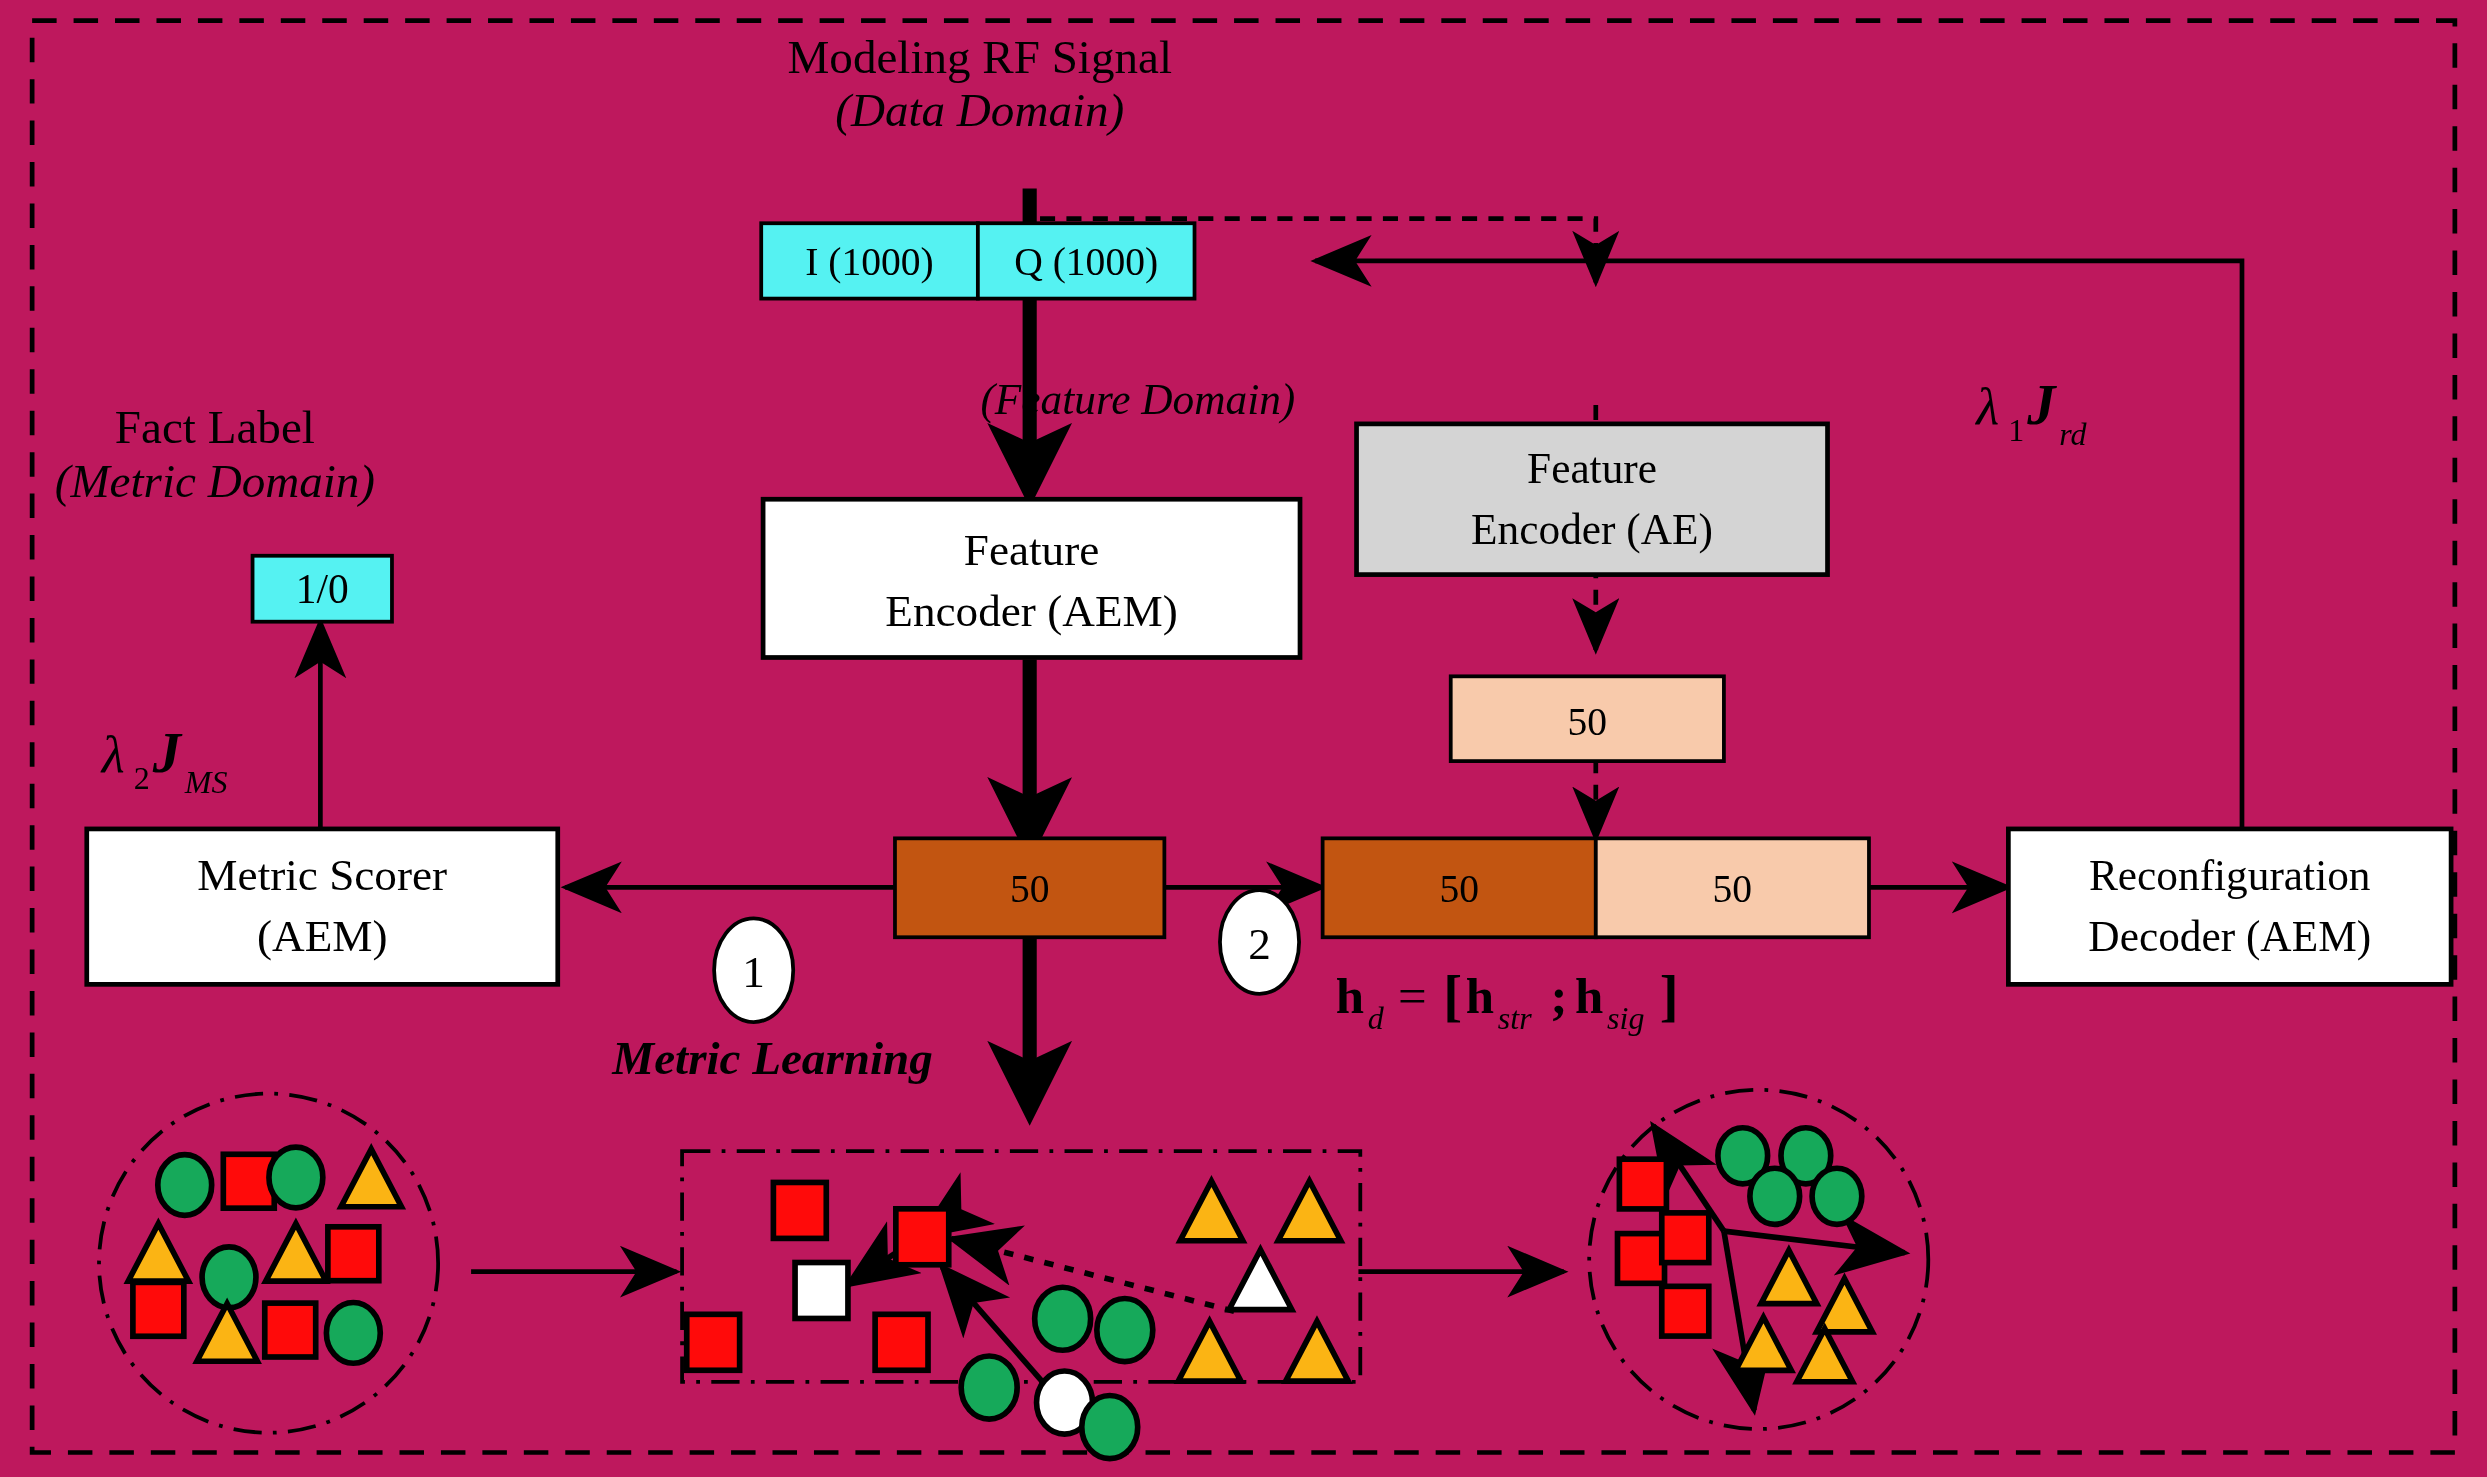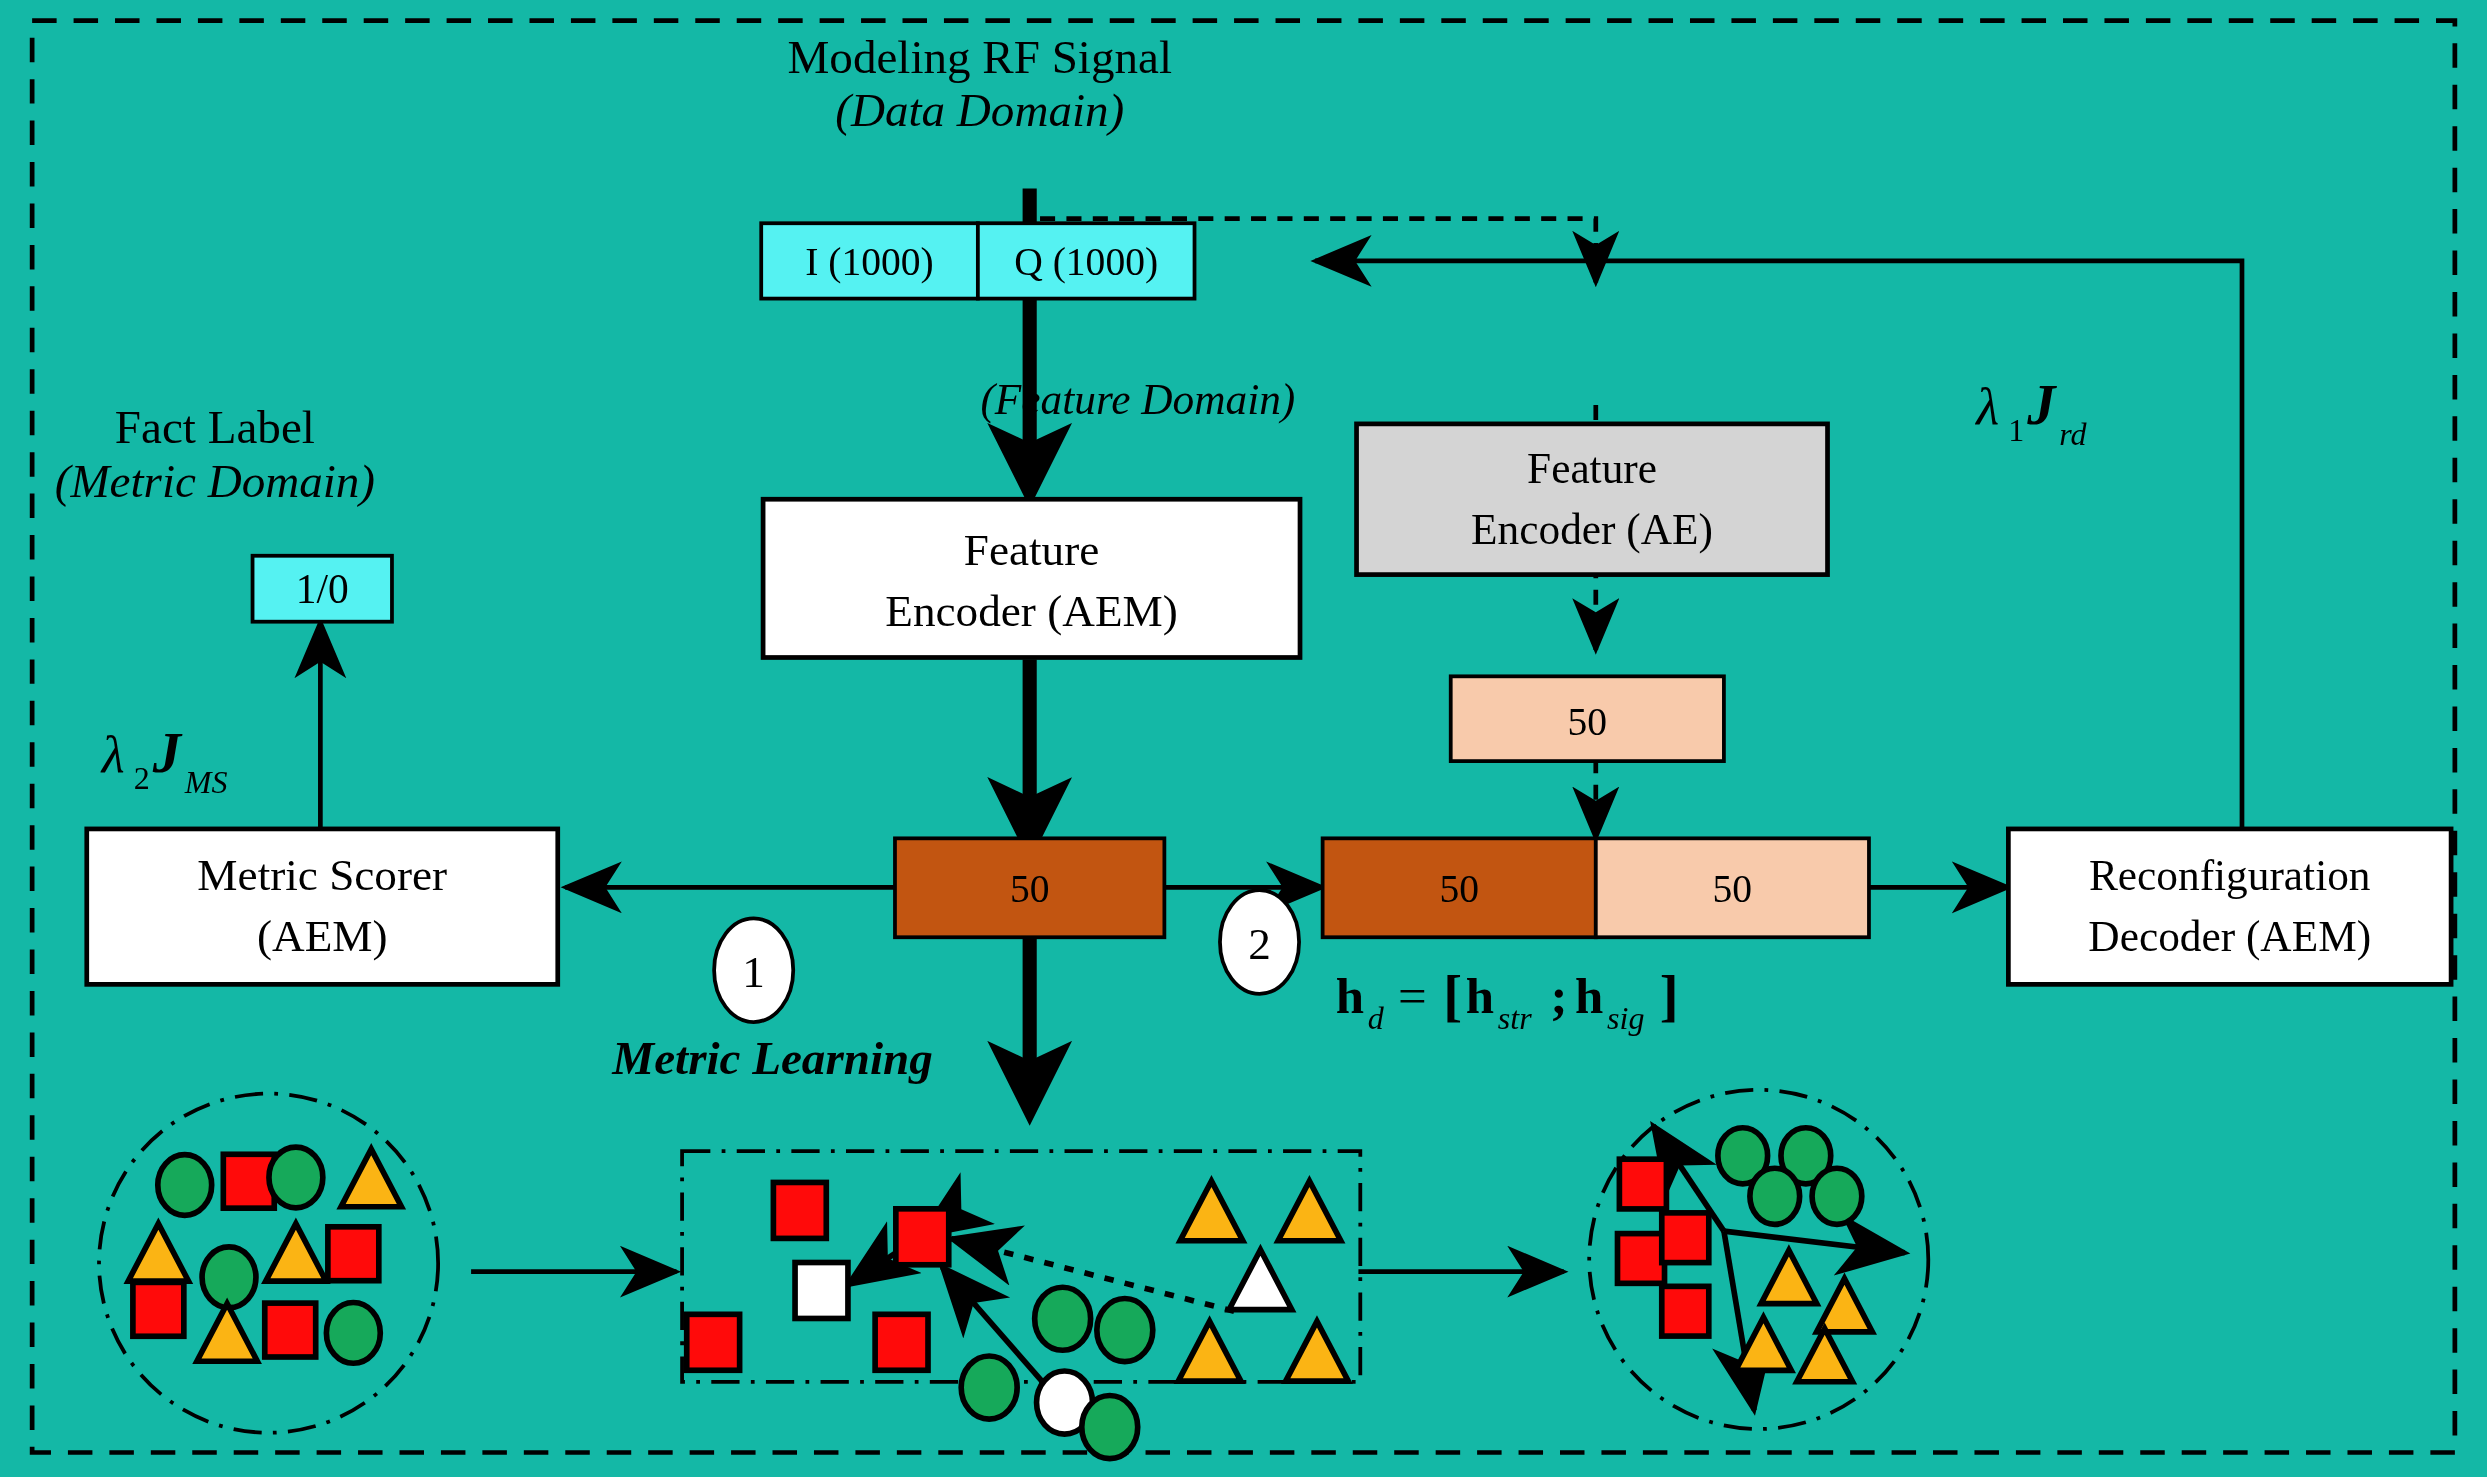--- a/index.html
+++ b/index.html
@@ -1,18 +1,18 @@
 <!DOCTYPE html>
 <html style="font-size:15px"><head>
 <meta charset="utf-8">
 <style>
   html,body{margin:0;padding:0;background:#ffffff;}
   body{width:2487px;height:1477px;overflow:hidden;
        font-family:"Liberation Serif","DejaVu Serif",serif;}
-  #stage{position:relative;width:2487px;height:1477px;background:#14b8a6;}
+  #stage{position:relative;width:2487px;height:1477px;background:#be185d;}
   svg{position:absolute;left:0;top:0;}
   .boxlbl{font-family:"Liberation Serif","DejaVu Serif",serif;}
 </style>
 </head>
 <body>
 
 <div id="stage">
 
   <svg width="2487" height="1477" viewBox="0 0 2640 1568">
     <defs>

